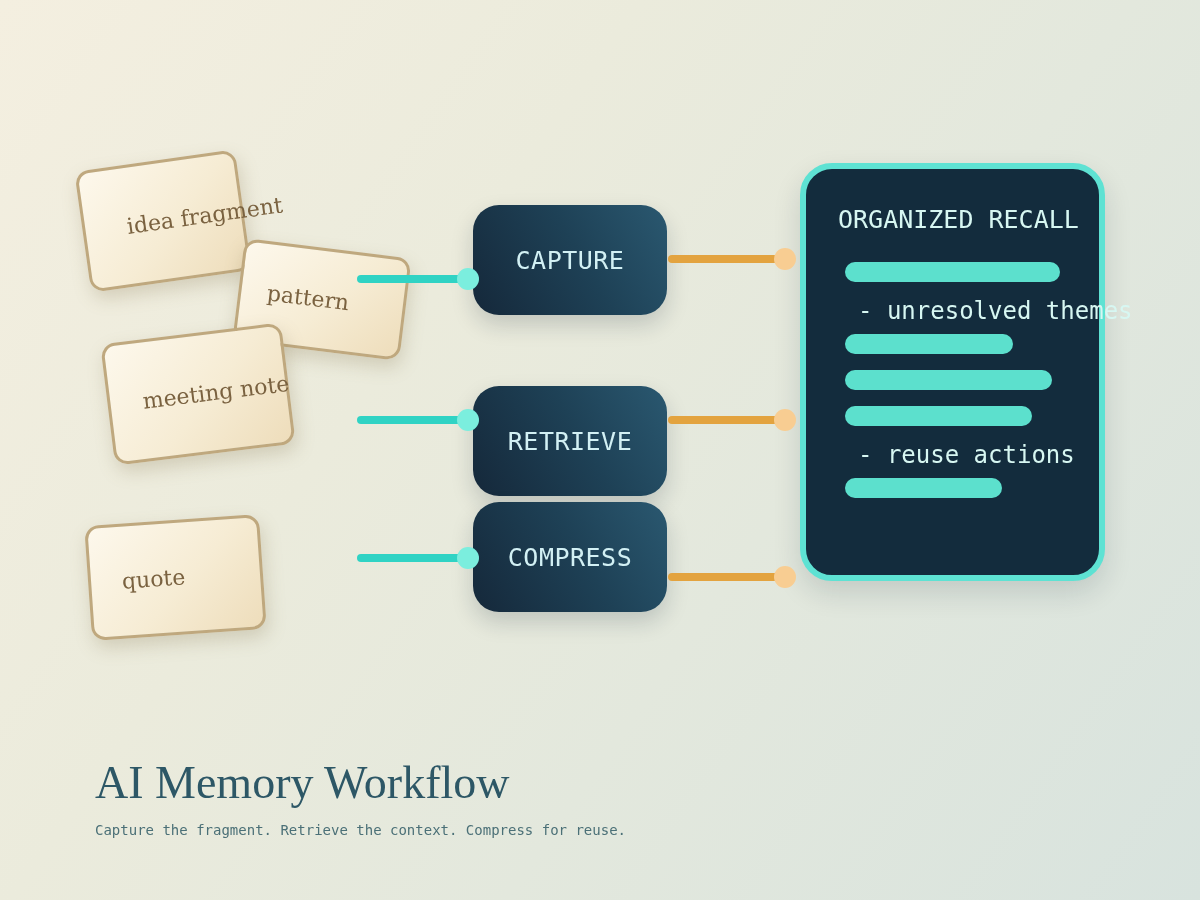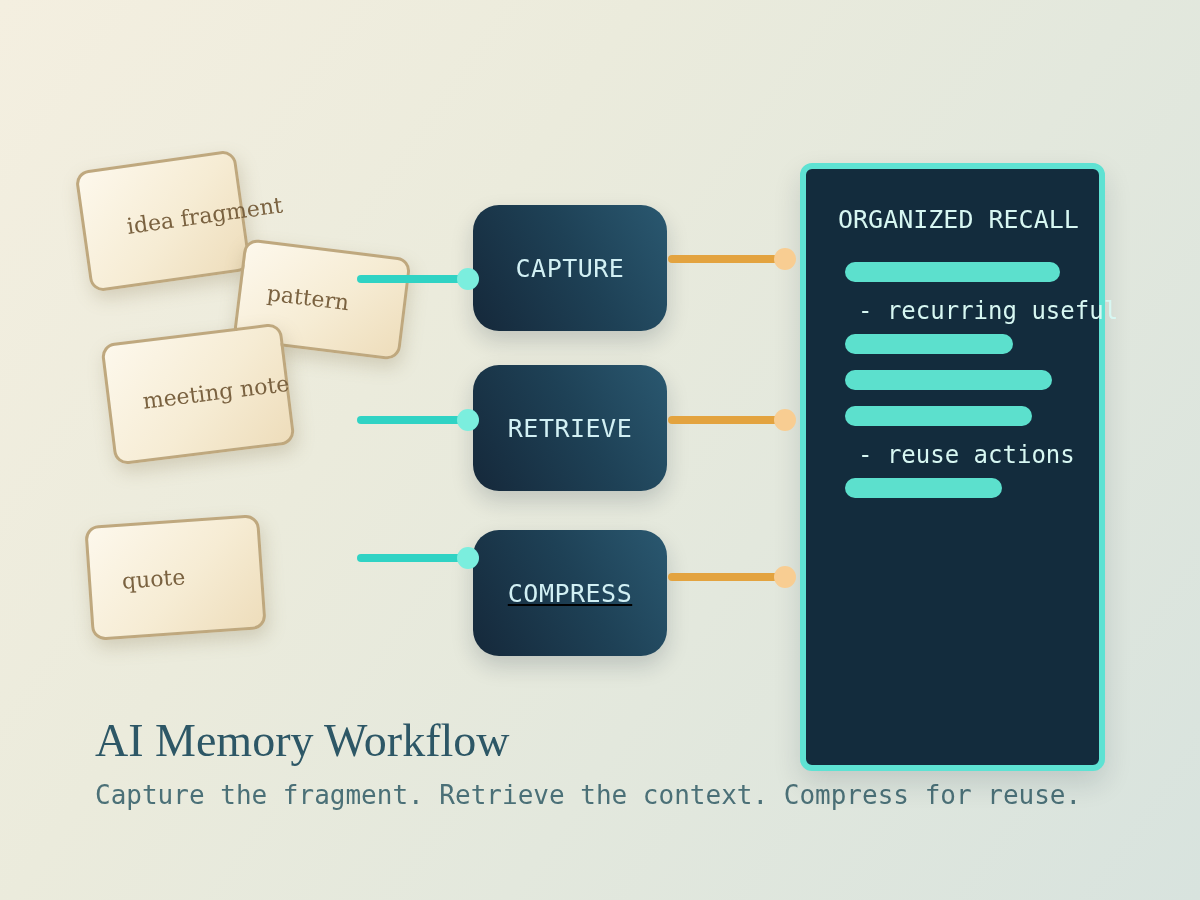--- a/index.html
+++ b/index.html
@@ -44,82 +44,82 @@
   .note-1 span{transform:translateX(42px);}
   .note-2{left:238px;top:248px;width:168px;height:103px;transform:rotate(7deg);}
   .note-2 span{transform:translateX(-14px);}
   .note-3{left:107px;top:333px;width:182px;height:122px;transform:rotate(-7deg);}
   .note-3 span{transform:translateX(18px);}
   .note-4{left:88px;top:520px;width:175px;height:115px;transform:rotate(-4deg);}
   .note-4 span{transform:translateX(-22px);}
 
   
   .stage{
-    position:absolute;left:473px;width:194px;height:126px;
+    position:absolute;left:473px;width:194px;height:110px;
     border-radius:26px;
     background:linear-gradient(60deg,#15283a 0%,#1e4156 55%,#2a5870 100%);
     box-shadow:0 10px 22px rgba(15,35,50,.18);
     display:flex;align-items:center;justify-content:center;
     z-index:2;
   }
   .stage span{font-size:25px;color:var(--stage-text);letter-spacing:0.5px;}
   .stage-1{top:205px;}
-  .stage-2{top:365px;}
-  .stage-3{top:530px;text-decoration:underline;}
+  .stage-2{top:386px;}
+  .stage-3{top:502px;}
 
   
   .connector{position:absolute;height:8px;border-radius:4px;z-index:3;}
   .connector.teal{background:var(--teal-line);}
   .connector.orange{background:var(--orange-line);}
   .connector .dot{
     position:absolute;top:50%;transform:translateY(-50%);
     border-radius:50%;
   }
   .connector.teal .dot{right:-18px;width:22px;height:22px;background:var(--teal-dot);}
   .connector.orange .dot{right:-18px;width:22px;height:22px;background:var(--orange-dot);}
   .c-t1{left:357px;top:275px;width:104px;}
   .c-t2{left:357px;top:416px;width:104px;}
   .c-t3{left:357px;top:554px;width:104px;}
   .c-o1{left:668px;top:255px;width:110px;}
   .c-o2{left:668px;top:416px;width:110px;}
   .c-o3{left:668px;top:573px;width:110px;}
 
   
   .panel{
-    position:absolute;left:800px;top:163px;width:305px;height:608px;
+    position:absolute;left:800px;top:163px;width:305px;height:418px;
     background:var(--panel-bg);
     border:6px solid var(--panel-border);
-    border-radius:12px;
+    border-radius:32px;
     box-shadow:0 12px 28px rgba(15,35,50,.14);
     padding:36px 0 0 30px;
     z-index:1;
   }
   .panel-title{
     font-size:25px;color:var(--item-text);
     margin:0 0 28px 2px;white-space:nowrap;
   }
   .pill{
     height:20px;border-radius:10px;background:var(--pill);
     margin:0 0 16px 9px;
   }
   .recall-item{
     font-size:24px;line-height:26px;color:var(--item-text);
     margin:0 0 10px 22px;white-space:nowrap;
   }
 
   
-  .caption{position:absolute;left:95px;top:716px;}
+  .caption{position:absolute;left:95px;top:758px;}
   .caption h1{
     font-family:"Liberation Serif", serif;
     font-weight:400;font-size:46px;line-height:50px;
     color:var(--title-color);
   }
   .caption p{
     margin-top:14px;
-    font-size:26px;color:var(--subtitle-color);
+    font-size:14px;color:var(--subtitle-color);
     white-space:nowrap;
   }
 </style>
 </head>
 <body>
 
 <div class="canvas">
 
   <div class="note note-1">
     <span>idea fragment</span>
@@ -161,21 +161,21 @@
     <span class="dot"></span>
   </div>
   <div class="connector orange c-o3">
     <span class="dot"></span>
   </div>
 
   <div class="panel">
     <div class="panel-title">ORGANIZED RECALL</div>
     <div>
         <div class="pill" style="width: 215px;"></div>
-        <div class="recall-item">- recurring useful</div>
+        <div class="recall-item">- unresolved themes</div>
         <div class="pill" style="width: 168px;"></div>
         <div class="pill" style="width: 207px;"></div>
         <div class="pill" style="width: 187px;"></div>
         <div class="recall-item">- reuse actions</div>
         <div class="pill" style="width: 157px;"></div>
       </div>
   </div>
 
   <div class="caption">
     <h1>AI Memory Workflow</h1>

